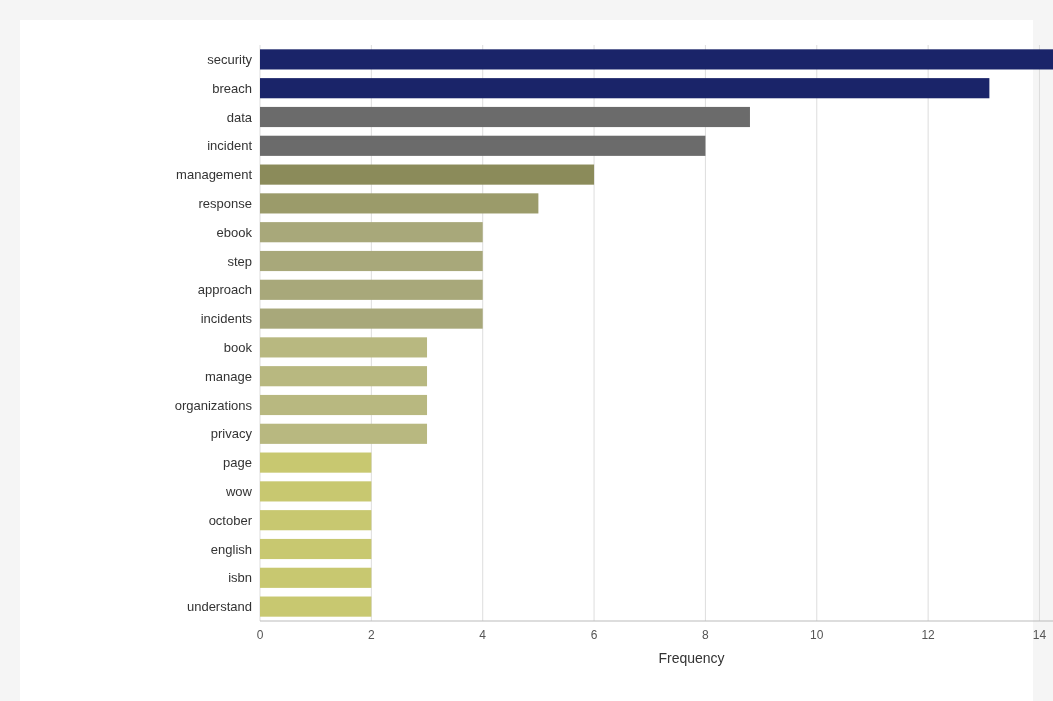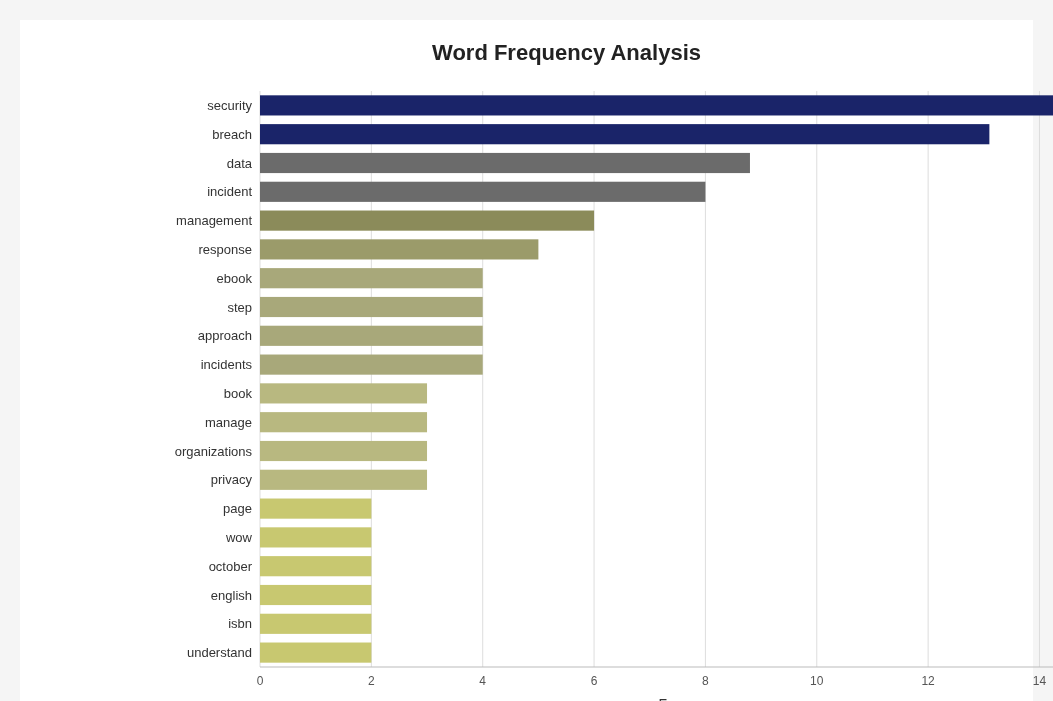--- a/index.html
+++ b/index.html
@@ -24,21 +24,20 @@
       font-size: 22px;
       font-weight: bold;
       margin-bottom: 20px;
       color: #222;
     }
   </style>
 </head>
 <body>
 
 <div class="chart-container">
-  <div class="chart-title">Word Frequency Analysis</div>
   <div id="chart-body" style="position:relative; width:100%; height: calc(100% - 50px);">
     <svg id="main-svg" style="width:100%; height:100%; overflow:visible;">
     <line x1="120" y1="5" x2="120" y2="581" stroke="#ddd" stroke-width="1"></line>
         <text x="120" y="599" text-anchor="middle" font-size="12" fill="#555">0</text>
         <line x1="231.3548387096774" y1="5" x2="231.3548387096774" y2="581" stroke="#ddd" stroke-width="1"></line>
         <text x="231.3548387096774" y="599" text-anchor="middle" font-size="12" fill="#555">2</text>
         <line x1="342.7096774193548" y1="5" x2="342.7096774193548" y2="581" stroke="#ddd" stroke-width="1"></line>
         <text x="342.7096774193548" y="599" text-anchor="middle" font-size="12" fill="#555">4</text>
         <line x1="454.06451612903226" y1="5" x2="454.06451612903226" y2="581" stroke="#ddd" stroke-width="1"></line>
         <text x="454.06451612903226" y="599" text-anchor="middle" font-size="12" fill="#555">6</text>

